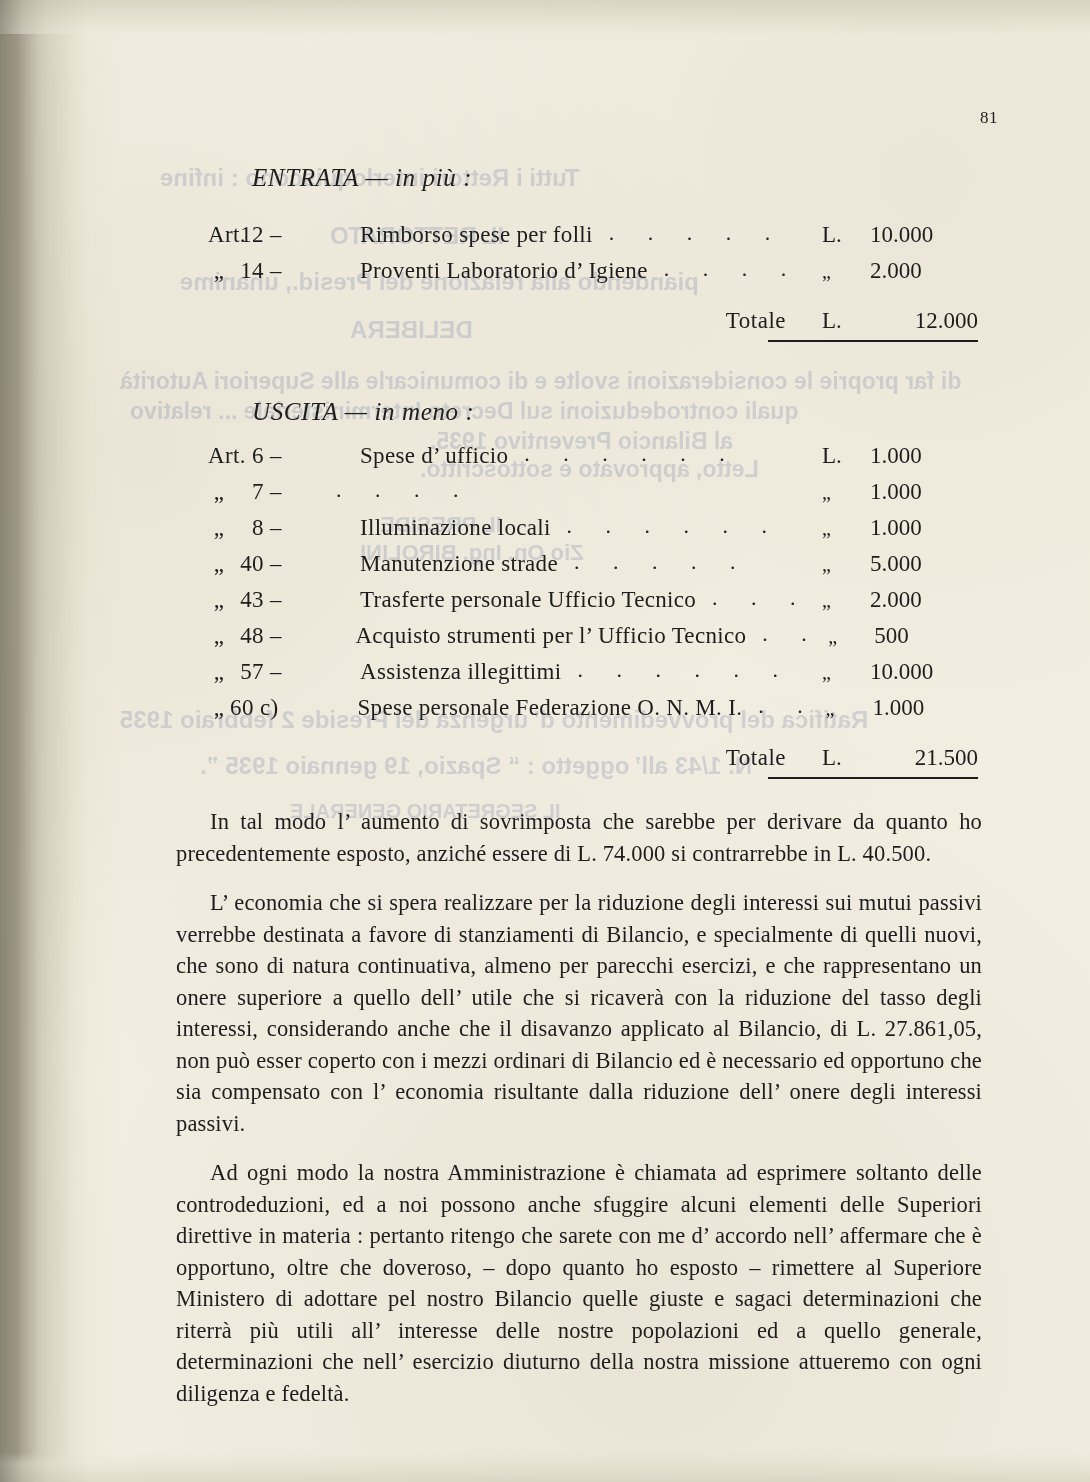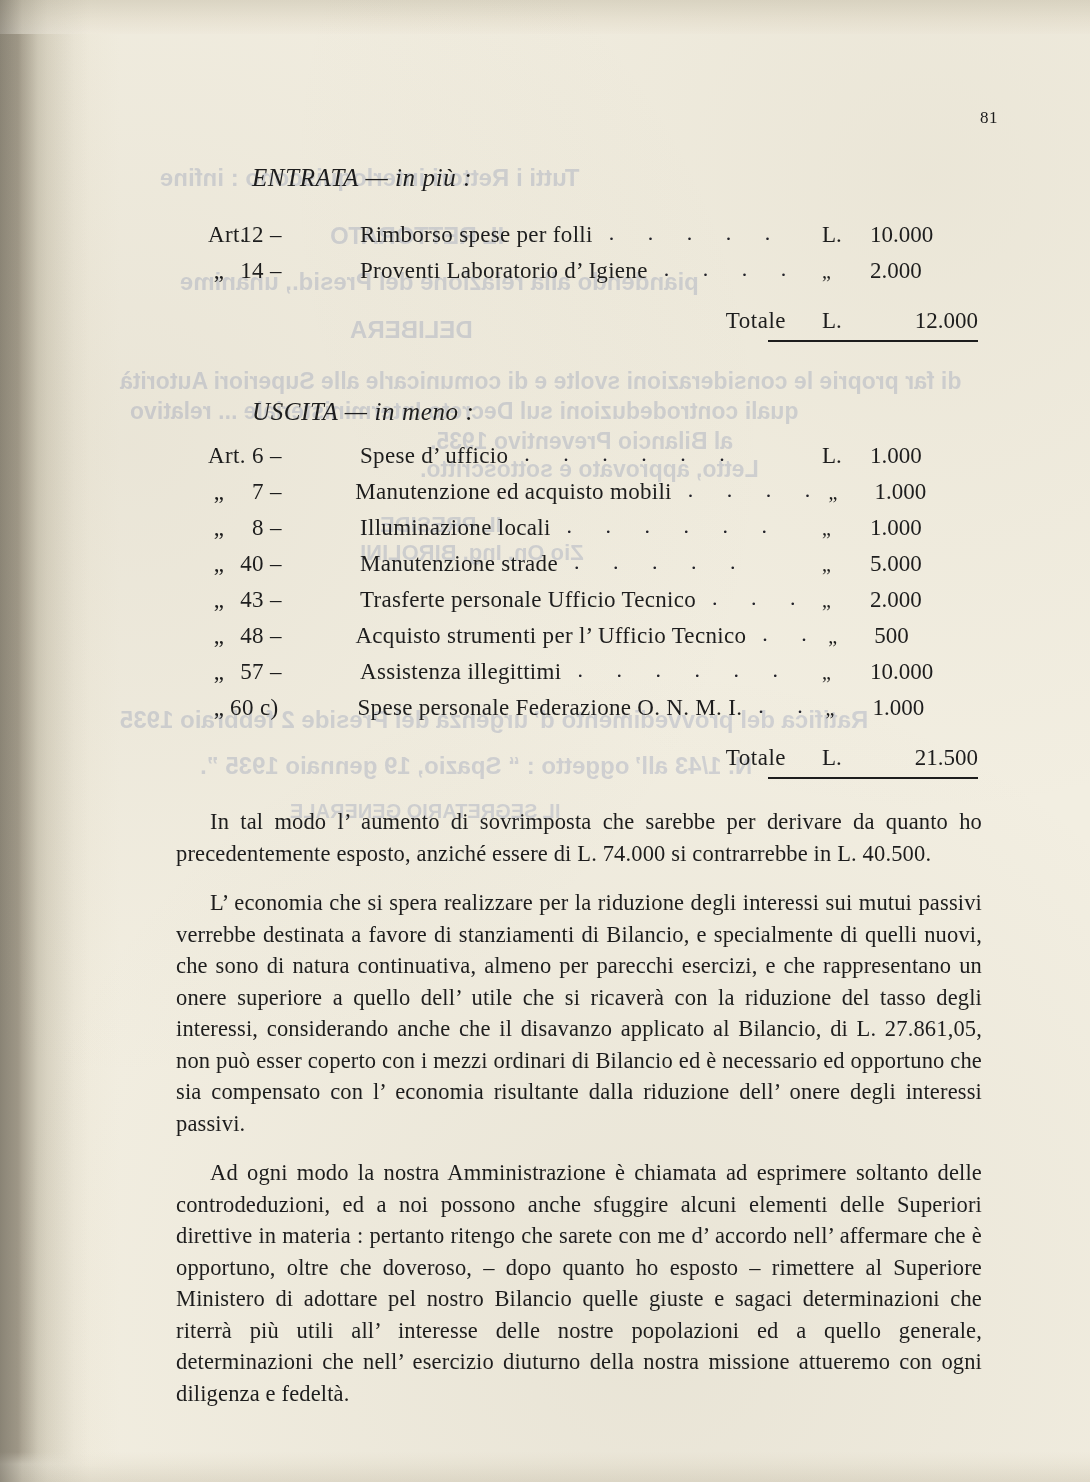--- a/index.html
+++ b/index.html
@@ -256,21 +256,20 @@
       </div>
       <div class="desc">Spese d’ ufficio</div>
       <div class="leader">. . . . . .</div>
       <div class="cur">L.</div>
       <div class="amt">1.000</div>
     </div>
     <div class="row">
       <div class="art">
         <span class="tick">„</span><span class="num">7</span><span class="dash">–</span>
       </div>
-      <div class="desc">Manutenzione ed acquisto mobili</div>
       <div class="leader">. . . .</div>
       <div class="cur quote">„</div>
       <div class="amt">1.000</div>
     </div>
     <div class="row">
       <div class="art">
         <span class="tick">„</span><span class="num">8</span><span class="dash">–</span>
       </div>
       <div class="desc">Illuminazione locali</div>
       <div class="leader">. . . . . .</div>

